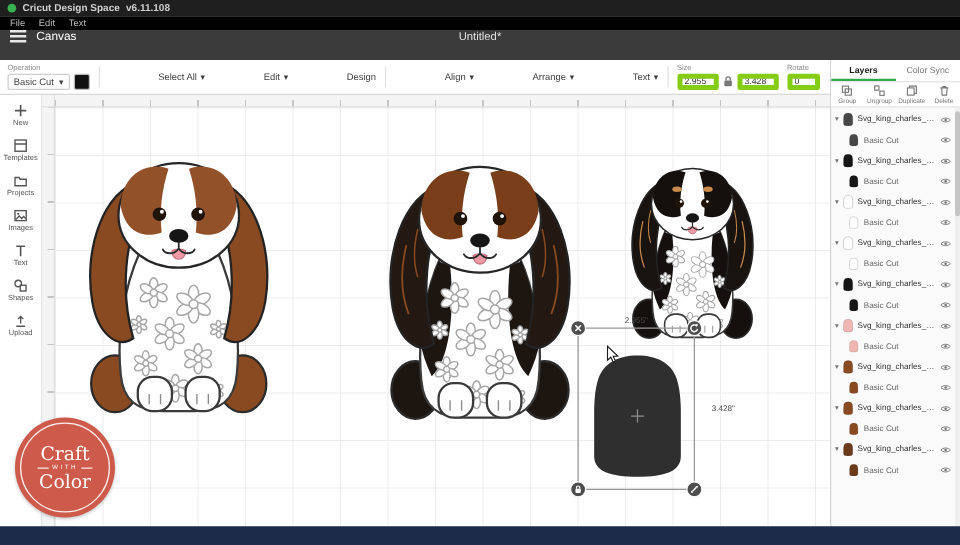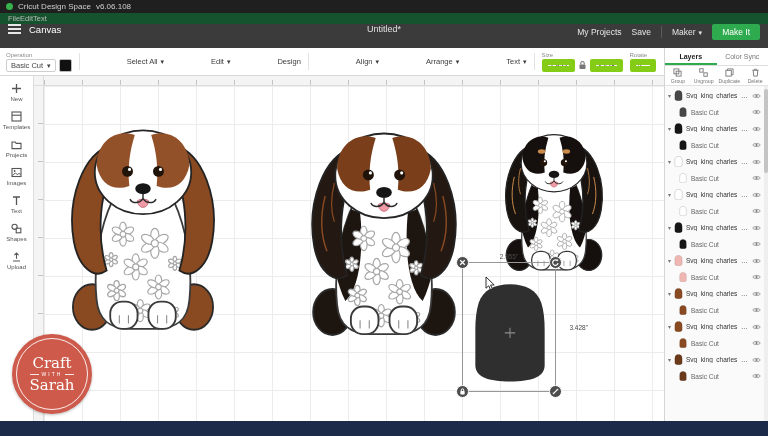--- a/index.html
+++ b/index.html
@@ -1,22 +1,22 @@
 <!DOCTYPE html>
 <html><head>
 <meta charset="utf-8">
 <style>
   * { margin:0; padding:0; box-sizing:border-box; }
   html,body { width:768px; height:436px; overflow:hidden; }
   body { font-family:"Liberation Sans", sans-serif; background:#e9e9e9; position:relative; }
 
   
-  .titlebar { height:13px; background:#1f1f1f; color:#cfcfcf; font-size:8px; display:flex; align-items:center; gap:5px; padding:0 6px; }
+  .titlebar { height:13px; background:#1f1f1f; color:#cfcfcf; font-size:8px; display:flex; align-items:center; gap:5px; padding:0 6px;font-weight:bold; }
   .cricut-dot { width:7px; height:7px; border-radius:50%; background:#37b24d; flex:0 0 auto; }
-  .menubar { height:11px; background:#14532d; color:#bdbdbd; font-size:7.5px; display:flex; align-items:center; padding:0 8px; }
+  .menubar { height:11px; background:#000000; color:#bdbdbd; font-size:7.5px; display:flex; align-items:center; gap:11px; padding:0 8px; }
   .appheader { height:24px; background:#3b3b3b; color:#fff; display:flex; align-items:flex-start; padding:0 8px; position:relative; }
   .hamburger { width:13px; height:10px; display:flex; flex-direction:column; justify-content:space-between; margin-right:8px; cursor:pointer; }
   .hamburger i { display:block; height:1.6px; background:#e8e8e8; }
   .hdr-canvas { font-size:9.5px; color:#fff; }
   .hdr-title { position:absolute; left:50%; transform:translateX(-50%); font-size:9px; color:#e0e0e0; }
   .hdr-right { margin-left:auto; display:flex; align-items:center; gap:10px; font-size:8.5px; color:#e6e6e6; }
   .hdr-sep { width:1px; height:12px; background:#5a5a5a; }
   .machine { display:flex; align-items:center; gap:3px; }
   .caret::after { content:"▾"; font-size:7px; color:inherit; }
   .makeit { background:#2eab4f; color:#fff; font-size:8.5px; padding:3px 10px; border-radius:2px; border:none; cursor:pointer; }
@@ -27,21 +27,21 @@
 
   
   .toolbar { height:28px; background:#fff; border-bottom:1px solid #d8d8d8; display:flex; align-items:center; gap:7px; padding:0 6px; font-size:7.5px; color:#444; }
   .tgroup { display:flex; flex-direction:column; justify-content:center; gap:1px; }
   .tlabel { font-size:6px; color:#8b8b8b; line-height:1; }
   .trow { display:flex; align-items:center; gap:3px; }
   .dd { border:1px solid #cfcfcf; border-radius:2px; background:#fff; padding:1px 4px; font-size:7.5px; display:flex; align-items:center; gap:4px; cursor:pointer; white-space:nowrap; }
   .swatch { width:13px; height:13px; border:1px solid #bbb; border-radius:2px; cursor:pointer; }
   .tbtn { display:flex; align-items:center; gap:3px; cursor:pointer; white-space:nowrap; color:#3c3c3c;margin-left:40px; }
   .tdiv { width:1px; height:17px; background:#e2e2e2; }
-  .tinput { width:33px; height:13px; border:6px solid #84cc16; border-radius:2px; font-size:7px; padding:0 2px; color:#333; font-family:"Liberation Sans",sans-serif; }
+  .tinput { width:33px; height:13px; border:4px solid #84cc16; border-radius:2px; font-size:7px; padding:0 2px; color:#333; font-family:"Liberation Sans",sans-serif; }
   .tinput.small { width:26px; }
   .lockicon { width:9px; height:10px; }
 
   
   .workspace { flex:1; display:flex; min-height:0; }
   .side-rail { width:34px; background:#fff; border-right:1px solid #ddd; display:flex; flex-direction:column; align-items:center; gap:8px; padding-top:6px; }
   .rail-item { display:flex; flex-direction:column; align-items:center; gap:1px; color:#555; font-size:6px; cursor:pointer; }
   .rail-item svg { display:block; }
 
   
@@ -101,46 +101,36 @@
 
   
   .bottombar { position:absolute; left:0; right:0; bottom:0; height:15px; background:#1c2b4a; z-index:8; }
 </style>
 </head>
 <body>
 
 <div class="titlebar">
   <span class="cricut-dot"></span>
   <span>Cricut Design Space</span>
-  <span>v6.06.108</span>
+  <span>v6.11.108</span>
 </div>
 <div class="menubar">
   <span>File</span>
   <span>Edit</span>
   <span>Text</span>
 </div>
 
 <div class="appheader">
   <span class="hamburger">
       <i></i>
       <i></i>
       <i></i>
     </span>
   <span class="hdr-canvas">Canvas</span>
   <span class="hdr-title">Untitled*</span>
-  <div class="hdr-right">
-    <span>My Projects</span>
-    <span>Save</span>
-    <span class="hdr-sep"></span>
-    <span class="machine">
-      <span>Maker</span>
-      <span class="caret"></span>
-    </span>
-    <button class="makeit">Make It</button>
-  </div>
 </div>
 
 <div class="main">
   <div class="left-col">
 
     <div class="toolbar">
       <div class="tgroup">
         <span class="tlabel">Operation</span>
         <div class="trow">
           <span class="dd">
@@ -943,16 +933,16 @@
     <div class="canvas-row">
       <span class="canvas-swatch"></span>
       <span class="canvas-row-label">Blank Canvas</span>
     </div>
   </div>
 </div>
 
 <div class="badge" style="background:#cd5a4b">
   <span class="badge-craft">Craft</span>
   <span class="badge-with">WITH</span>
-  <span class="badge-sarah">Sarah</span>
+  <span class="badge-sarah">Color</span>
 </div>
 
 <div class="bottombar"></div>
 
 </body></html>

